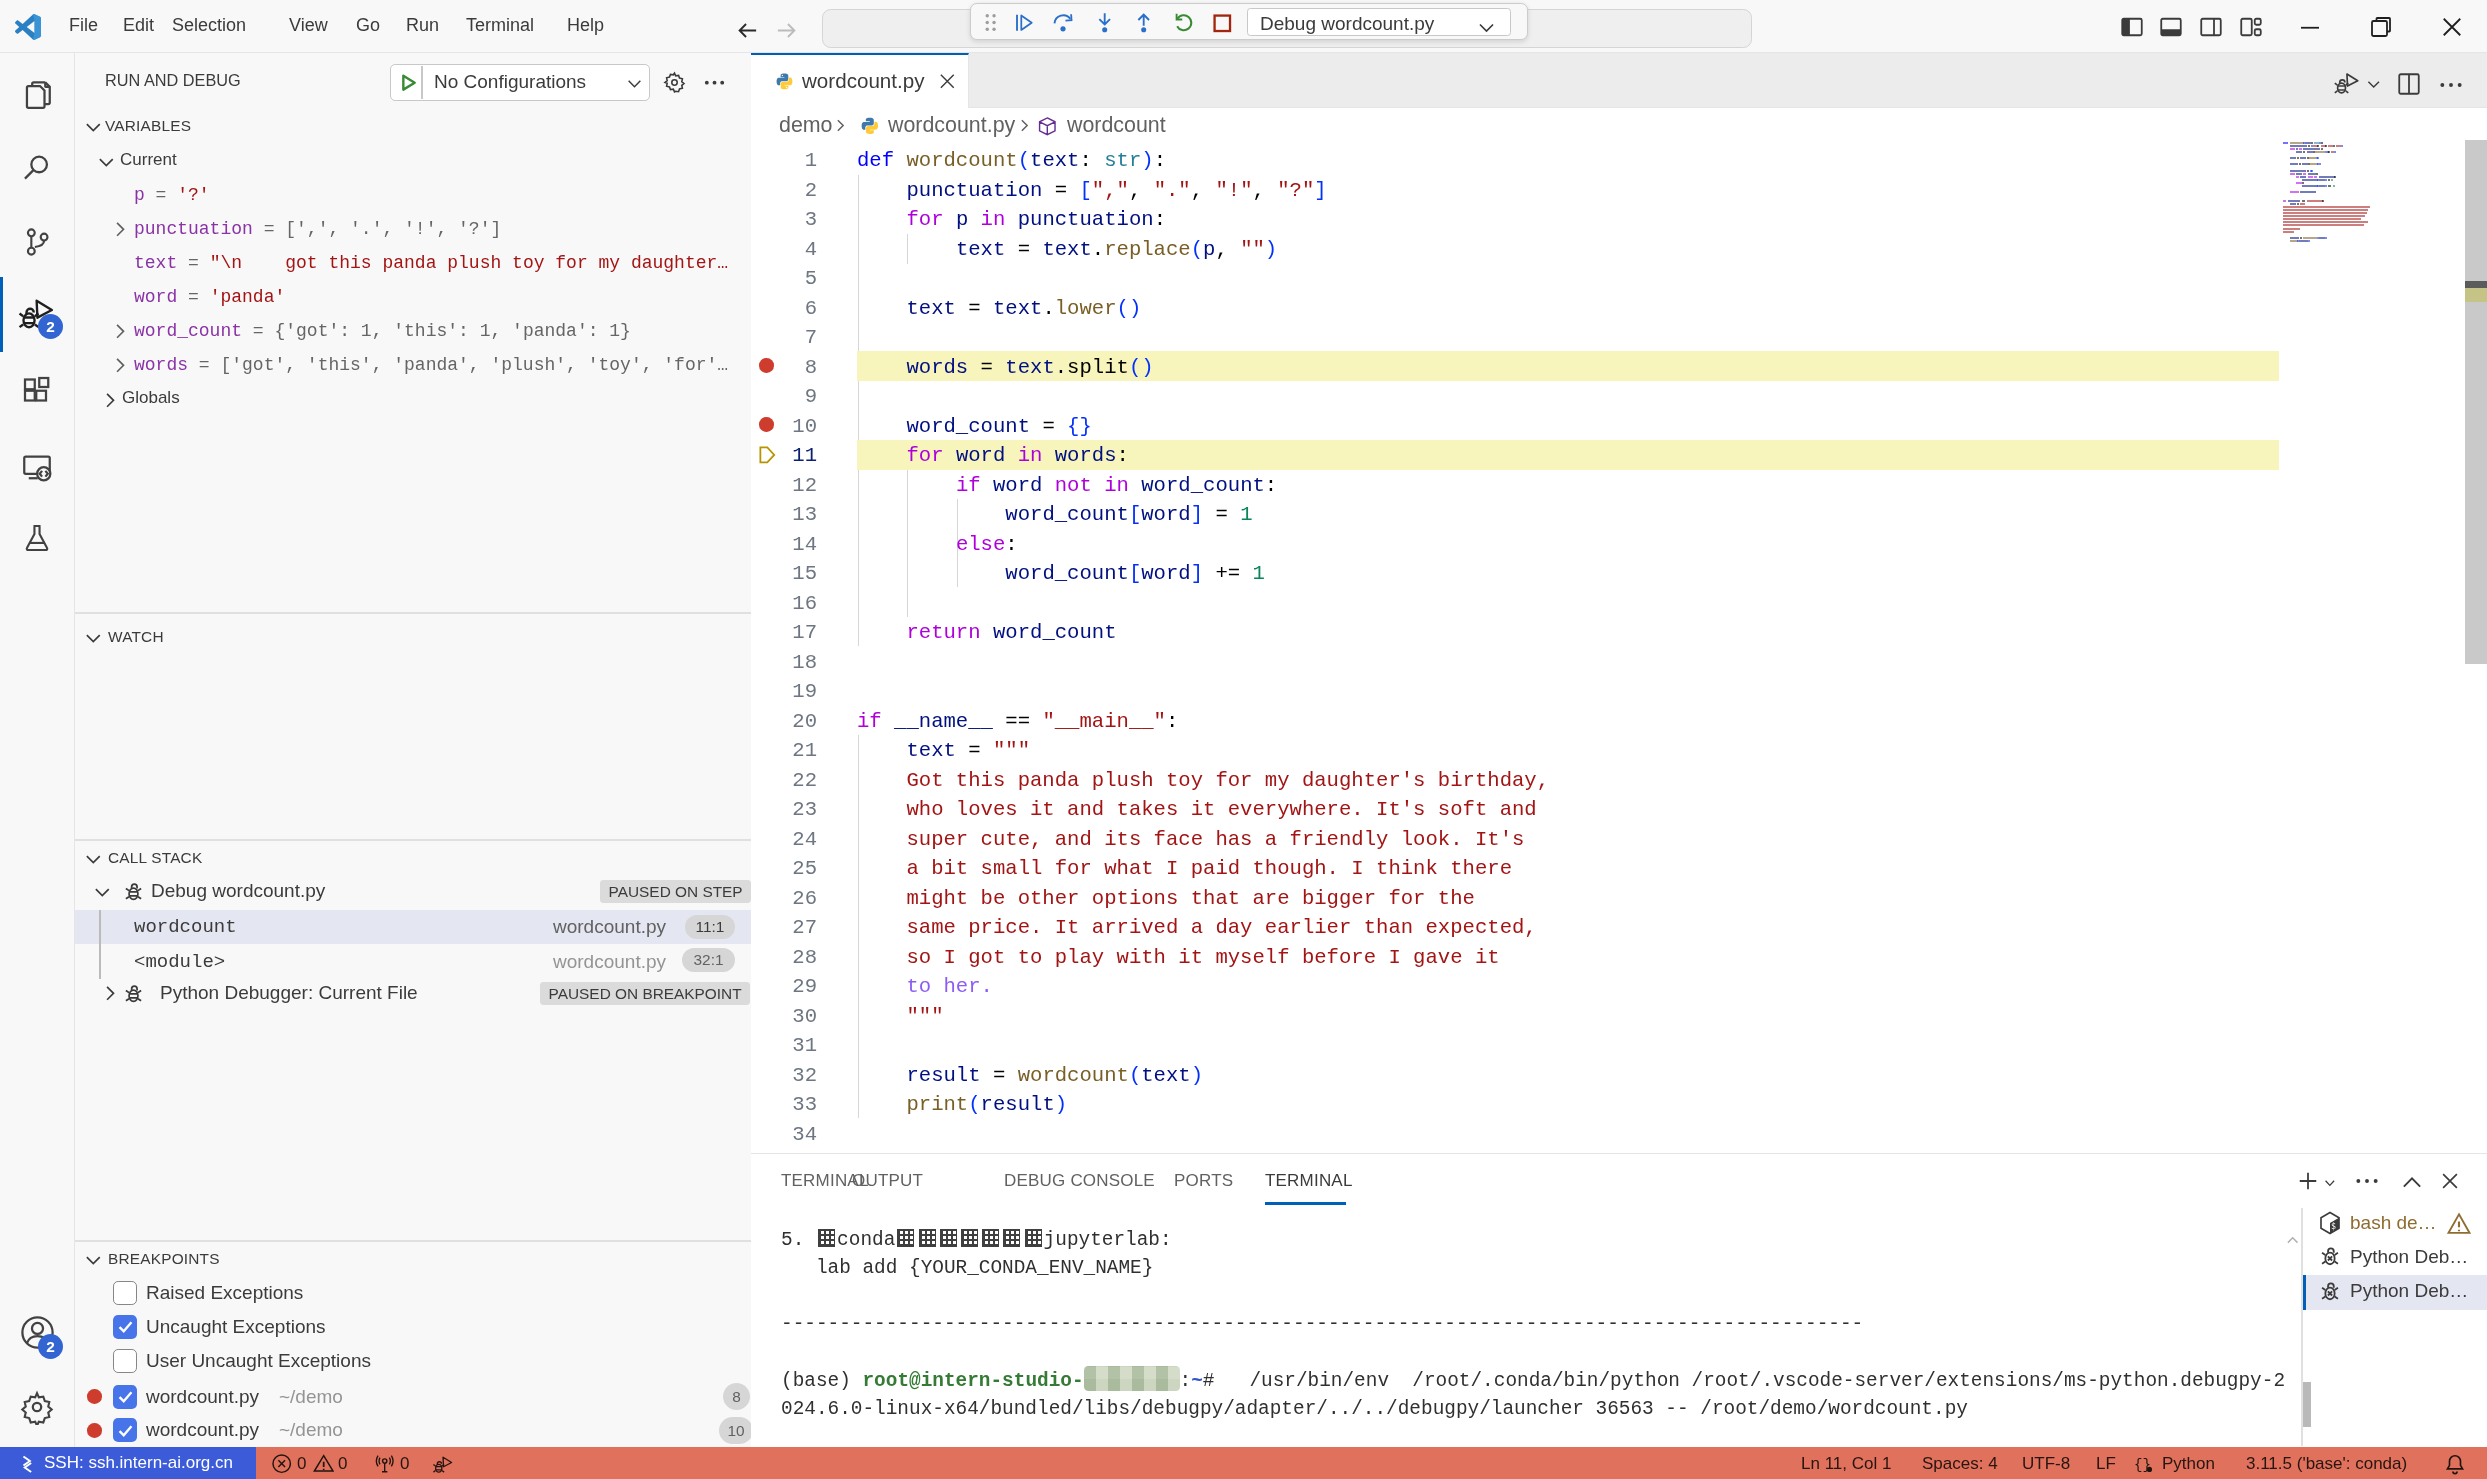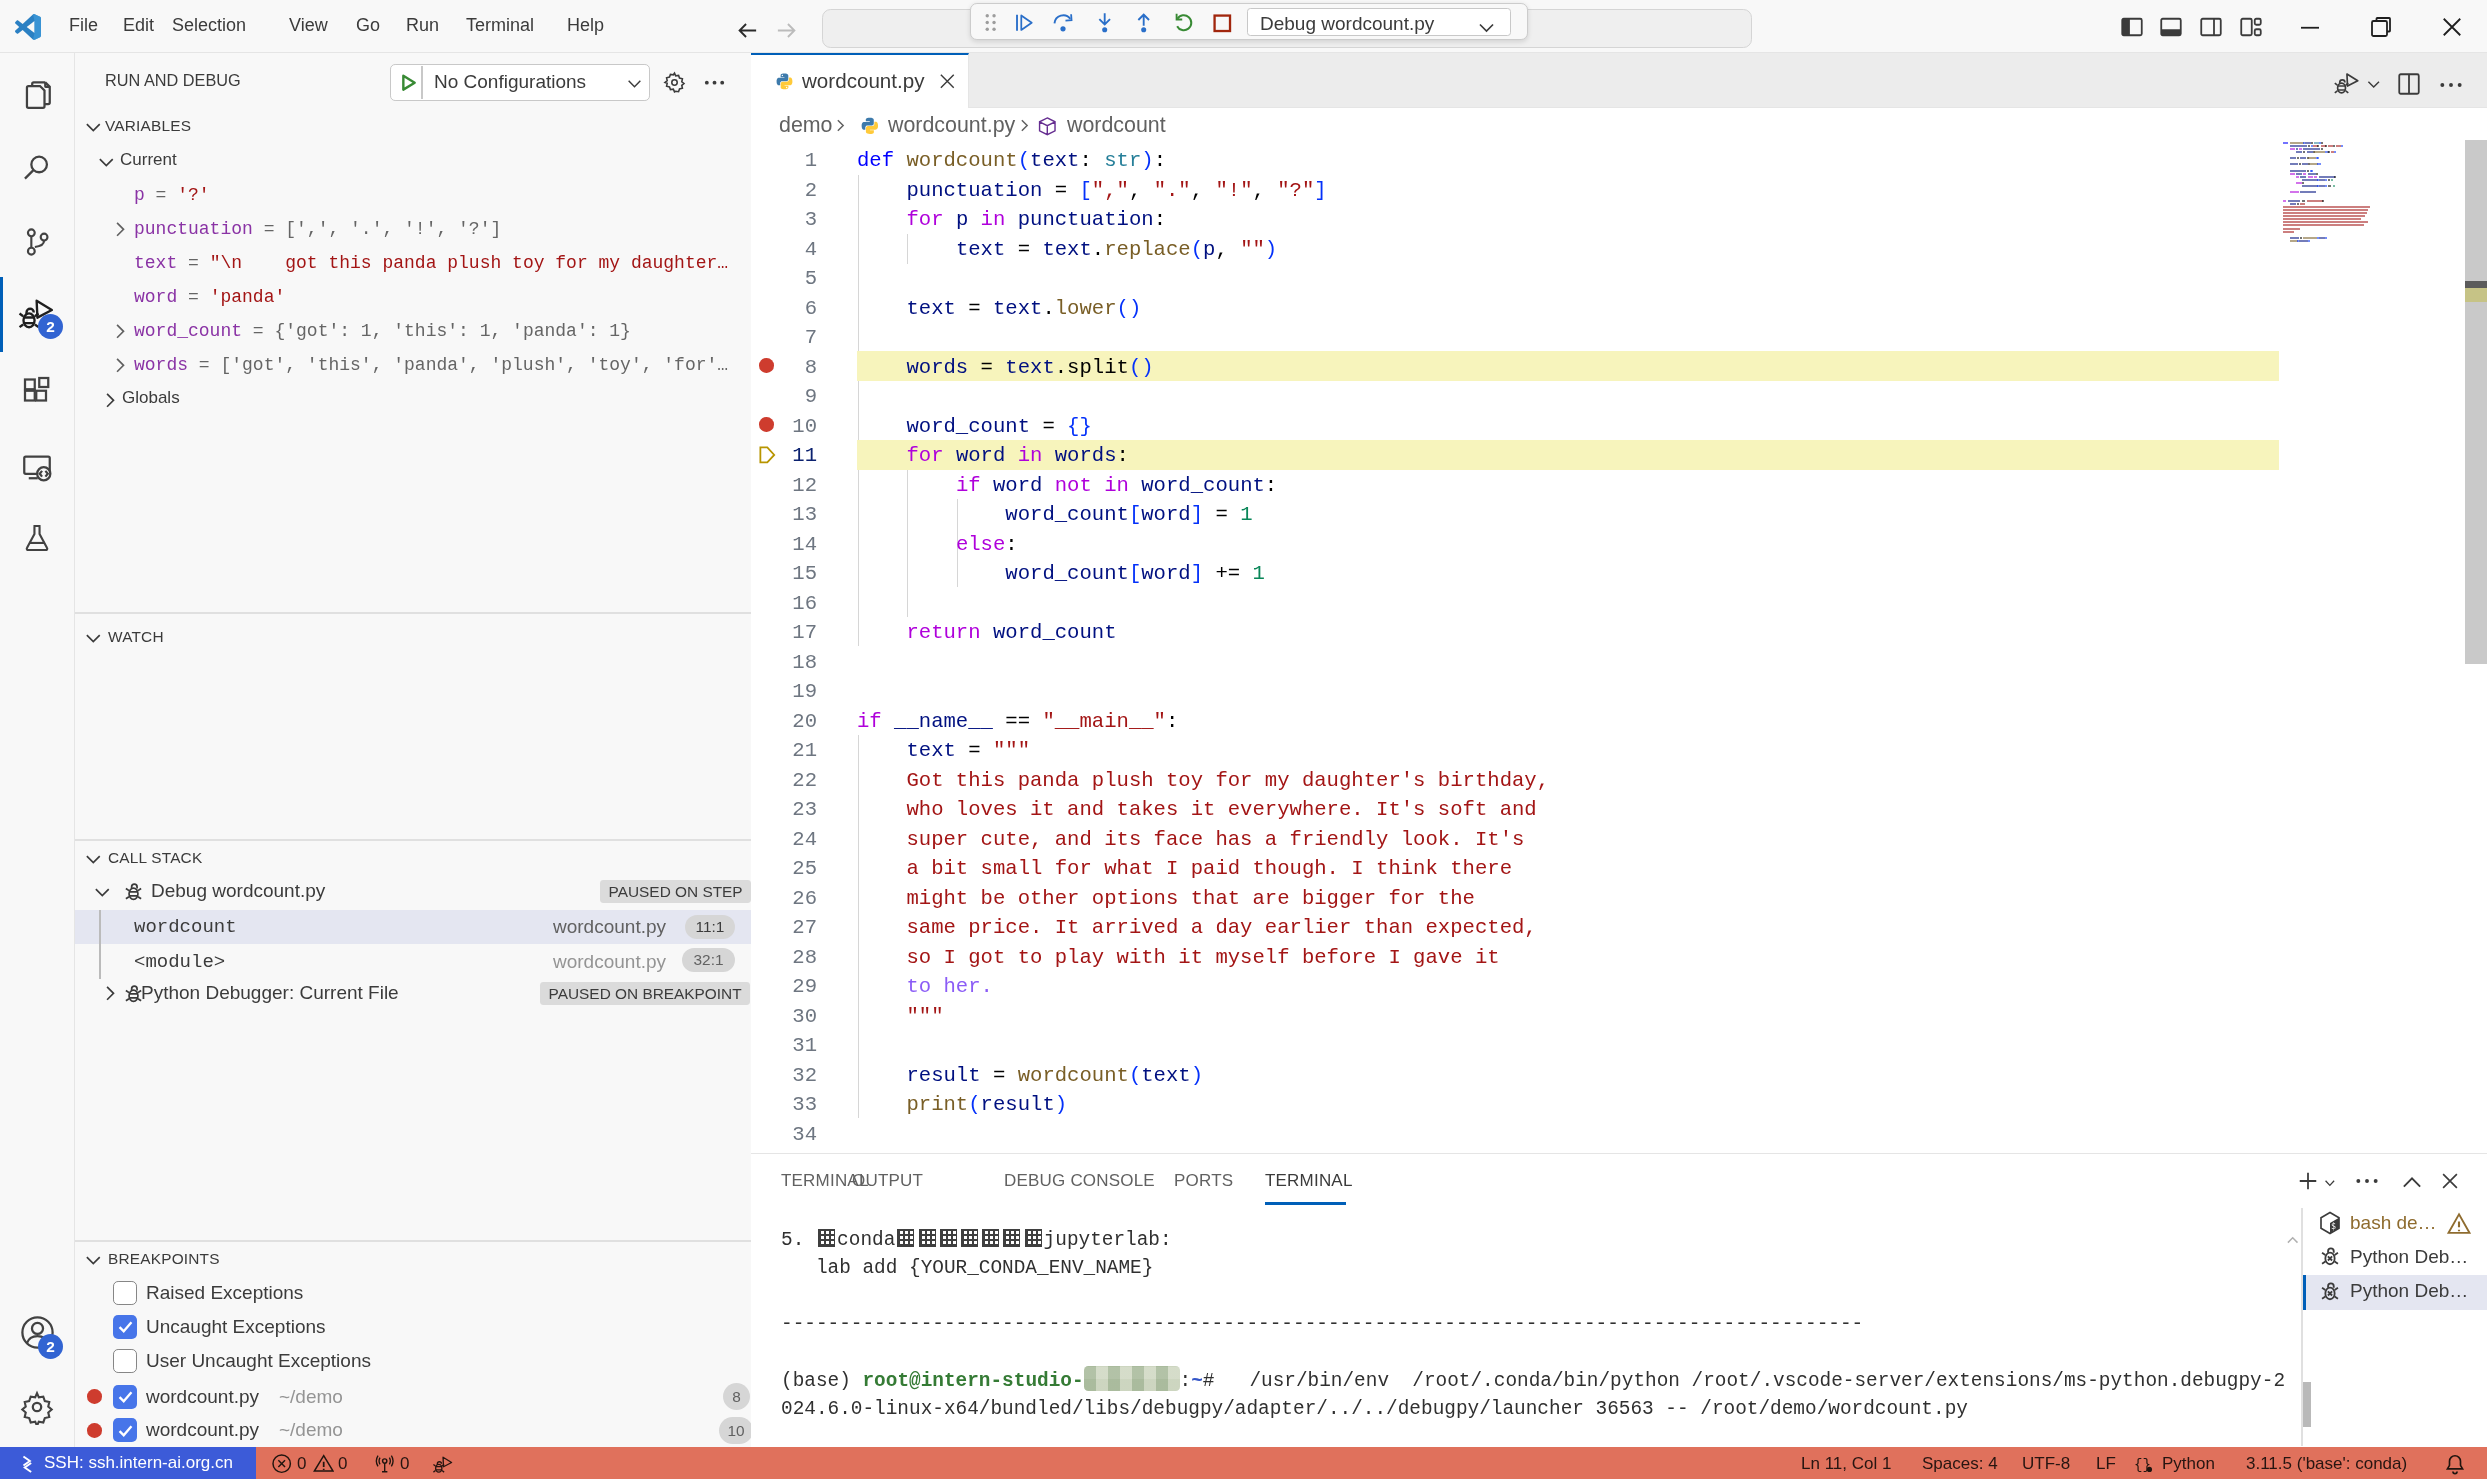--- a/index.html
+++ b/index.html
@@ -281,21 +281,21 @@
 <div class="abs mono" style="left:134px;top:951px;font-size:19px;color:#3b3b3b">&lt;module&gt;</div>
 <div class="abs" style="left:553px;top:951px;font-size:19px;color:#949494">wordcount.py</div>
 <div class="pill" style="left:682px;top:948px;width:53px;height:24px;line-height:24px;color:#616161">32:1</div>
 <div class="abs" style="left:99px;top:910px;width:1.7px;height:69px;background:#bbb"></div>
 <svg class="schev" style="left:100px;top:983px" viewBox="0 0 16 16" fill="none" stroke="#3b3b3b" stroke-width="1.3">
     <path d="M5.5 3 10.5 8 5.5 13"></path>
   </svg>
 <svg class="abs" style="left:122px;top:982px" width="23" height="23" viewBox="0 0 16 16" stroke="#3b3b3b">
     <use href="#bug16"></use>
   </svg>
-<div class="abs" style="left:141px;top:982px;font-size:19px;color:#3b3b3b">Python Debugger: Current File</div>
+<div class="abs" style="left:160px;top:982px;font-size:19px;color:#3b3b3b">Python Debugger: Current File</div>
 <div class="badge" style="left:540px;top:982px">PAUSED ON BREAKPOINT</div>
 
 <div class="sep" style="top:1240px"></div>
 <svg class="schev" style="left:83px;top:1250px" viewBox="0 0 16 16" fill="none" stroke="#3b3b3b" stroke-width="1.3">
     <path d="M3 5.5 8 10.5 13 5.5"></path>
   </svg>
 <div class="shead" style="left:108px;top:1250px">BREAKPOINTS</div>
 <div class="abs" style="left:113px;top:1281px;width:24px;height:24px;background:#fff;border:1.7px solid #868686;border-radius:5.1px"></div>
 <div class="abs" style="left:146px;top:1282px;font-size:19px;color:#3b3b3b">Raised Exceptions</div>
 <div class="abs" style="left:113px;top:1315px;width:24px;height:24px;background:#4775e9;border-radius:5.1px"></div>

